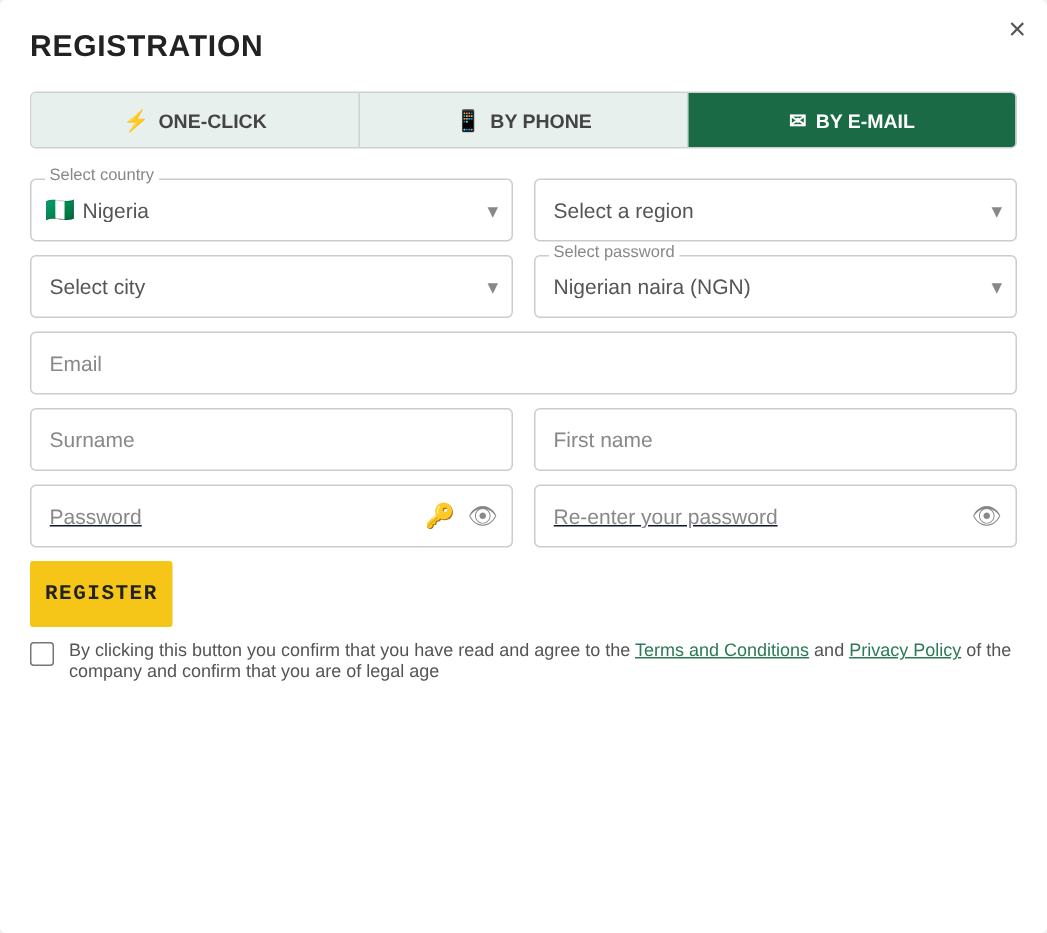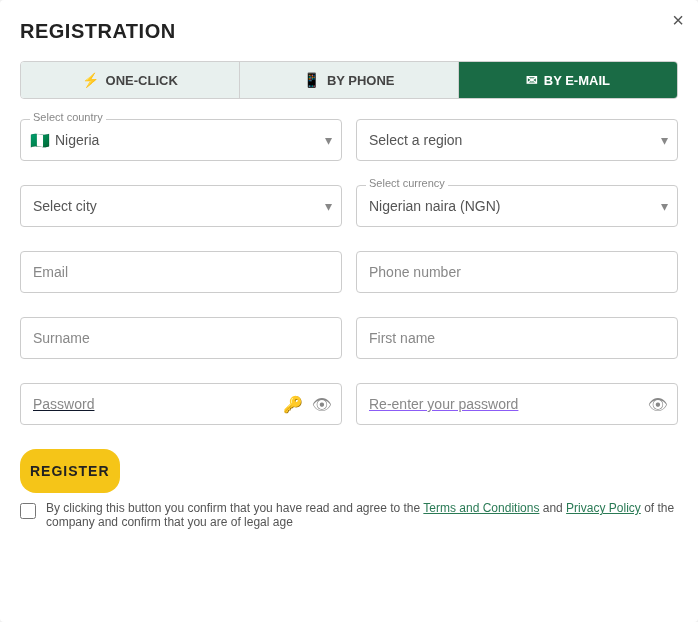--- a/index.html
+++ b/index.html
@@ -155,23 +155,24 @@
       margin-top: 0;
     }
     .register-btn {
       flex: 1;
       background: #f5c518;
       color: #222;
       font-weight: bold;
       font-size: 14px;
       letter-spacing: 1px;
       border: none;
-      border-radius: 16px;
+      border-radius: 2px;
       cursor: pointer;
       padding: 14px 10px;
+      font-family: Liberation Mono, monospace;
     }
     .terms-row {
       display: flex;
       align-items: flex-start;
       gap: 10px;
       margin-top: 8px;
       font-size: 12px;
       color: #555;
     }
     .terms-row input[type="checkbox"] {
@@ -182,21 +183,21 @@
       cursor: pointer;
     }
     .terms-link {
       color: #2a7a55;
       text-decoration: underline;
       cursor: pointer;
     }
     .form-section {
       display: flex;
       flex-direction: column;
-      gap: 24px;
+      gap: 9px;
     }
   </style>
 </head>
 <body>
 
 <div class="modal">
   <button class="close-btn">×</button>
   <div class="title">REGISTRATION</div>
 
   <div class="tabs">
@@ -234,34 +235,31 @@
     </div>
 
     <div class="row">
       <div class="col field-group select-wrapper">
         <select>
           <option>Select city</option>
         </select>
         <span class="chevron">▾</span>
       </div>
       <div class="col field-group select-wrapper">
-        <span class="field-label">Select currency</span>
+        <span class="field-label">Select password</span>
         <select>
           <option>Nigerian naira (NGN)</option>
         </select>
         <span class="chevron">▾</span>
       </div>
     </div>
 
     <div class="row">
       <div class="col field-group">
         <input class="field-input" type="email" placeholder="Email" style="">
-      </div>
-      <div class="col field-group">
-        <input class="field-input" type="tel" placeholder="Phone number" style="">
       </div>
     </div>
 
     <div class="row">
       <div class="col field-group">
         <input class="field-input" type="text" placeholder="Surname" style="">
       </div>
       <div class="col field-group">
         <input class="field-input" type="text" placeholder="First name" style="">
       </div>
@@ -269,21 +267,21 @@
 
     <div class="row">
       <div class="col field-group input-with-icons">
         <input class="field-input" type="password" placeholder="Password" style="">
         <div class="input-icons">
           <span>🔑</span>
           <span style="cursor:pointer;">👁</span>
         </div>
       </div>
       <div class="col field-group input-with-icons">
-        <input class="field-input" type="password" style="color: #8b5cf6;" placeholder="Re-enter your password">
+        <input class="field-input" type="password" style="color: #0f172a;" placeholder="Re-enter your password">
         <div class="input-icons">
           <span style="cursor:pointer;">👁</span>
         </div>
       </div>
     </div>
 
     <div class="row promo-register-row">
       <div class="col">
         <button class="register-btn">REGISTER</button>
       </div>

